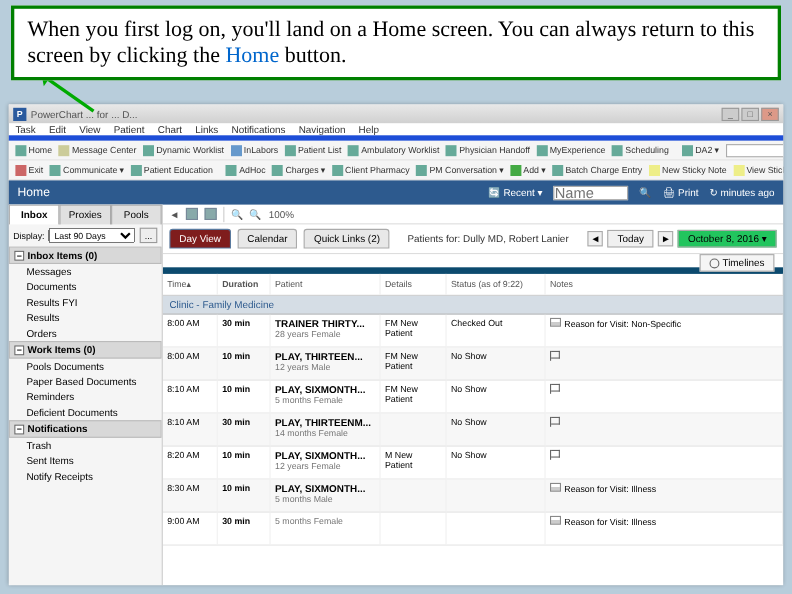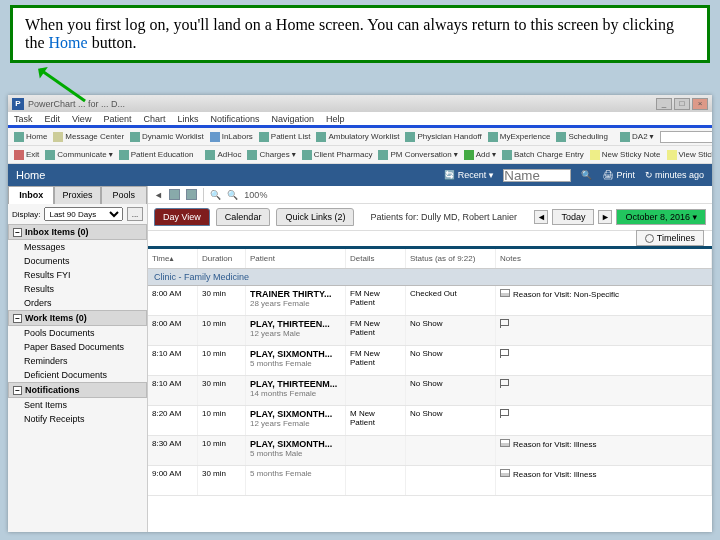--- a/index.html
+++ b/index.html
@@ -1,33 +1,33 @@
 <!DOCTYPE html>
 <html><head>
 <meta charset="utf-8">
 <style>
   * { box-sizing: border-box; margin: 0; padding: 0; }
   body { font-family: Arial, sans-serif; font-size: 9px; background: #b8cddb; width: 720px; height: 540px; overflow: hidden; position: relative; }
   
-  .callout { position: absolute; top: 5px; left: 10px; width: 700px; background: #fff; border: 3px solid #008000; padding: 8px 12px; font-size: 16px; font-family: 'Comic Sans MS', cursive; z-index: 10; }
+  .callout { position: absolute; top: 5px; left: 10px; width: 700px; background: #fff; border: 3px solid #008000; padding: 8px 12px; font-size: 20px; font-family: 'Comic Sans MS', cursive; z-index: 10; }
   .callout .link-text { color: #0066cc; }
   
   .arrow { position: absolute; top: 68px; left: 40px; z-index: 9; }
   .arrow-line { width: 55px; height: 3px; background: #00aa00; transform: rotate(35deg); transform-origin: left center; }
   .arrow-line::before { content:''; position:absolute; left:-2px; top:-5px; border: 7px solid transparent; border-right-color:#00aa00; transform: translateX(-7px); }
   
   .app { position: absolute; top: 95px; left: 8px; right: 8px; bottom: 8px; background: #fff; display: flex; flex-direction: column; box-shadow: 0 0 4px rgba(0,0,0,.3); }
   
   .titlebar { height: 17px; background: linear-gradient(#e8e8e8,#d0d0d0); display:flex; align-items:center; padding: 0 4px; font-size: 9px; color:#555; }
   .titlebar .logo { width:12px; height:12px; background:#2a5a9e; color:#fff; display:inline-flex; align-items:center; justify-content:center; font-weight:bold; margin-right:4px; font-size:8px; }
   .titlebar .winbtns { margin-left: auto; display:flex; gap:2px; }
   .titlebar .winbtn { width:16px; height:12px; background:#ccc; border:1px solid #999; font-size:8px; text-align:center; line-height:10px; }
   .titlebar .winbtn.close { background:#d98; }
   
-  .menubar { height: 16px; display:flex; gap:12px; padding: 0 6px; align-items:center; font-size:9px; color:#333; border-bottom:3px solid #1d4ed8;text-align:center; }
+  .menubar { height: 16px; display:flex; gap:12px; padding: 0 6px; align-items:center; font-size:9px; color:#333; border-bottom:5px solid #1d4ed8;text-align:center; }
   
   .toolbar1, .toolbar2 { height: 18px; display:flex; gap:6px; padding: 1px 6px; align-items:center; font-size:8px; color:#333; border-bottom:1px solid #ddd; background:#f5f5f5; white-space:nowrap; overflow:hidden; }
   .tb-item { display:inline-flex; align-items:center; gap:2px; }
   .tb-icon { width:10px; height:10px; background:#6a9; display:inline-block; }
   .tb-sep { width:1px; height:14px; background:#ccc; }
   .tb-right { margin-left:auto; display:flex; gap:6px; align-items:center; }
   .searchbox { width:80px; height:12px; border:1px solid #aaa; background:#fff; }
   
   .homebar { height: 22px; background:#2d5a8e; color:#fff; display:flex; align-items:center; padding:0 8px; font-size:11px; }
   .homebar .right { margin-left:auto; display:flex; gap:10px; align-items:center; font-size:9px; }
@@ -52,28 +52,28 @@
   
   .view-tabs-row { display:flex; align-items:center; gap:6px; padding:4px 6px; border-bottom:1px solid #ddd; }
   .view-tab { padding:3px 8px; font-size:9px; border:1px solid #aaa; background:#e8e8e8; border-radius:3px 3px 0 0; }
   .view-tab.active { background:#7f1d1d; color:#fff; border-color:#5a7a9e; }
   .patients-label { margin-left:10px; font-size:9px; color:#333; }
   .nav-date { margin-left:auto; display:flex; align-items:center; gap:4px; font-size:9px; }
   .nav-btn { width:14px; height:14px; border:1px solid #aaa; background:#f0f0f0; text-align:center; line-height:12px; }
   .today-btn { padding:2px 8px; border:1px solid #aaa; background:#f0f0f0; }
   .date-btn { padding:2px 8px; border:1px solid #aaa; background:#22c55e; }
   
-  .timeline-row { height:18px; border-bottom:3px solid #0c4a6e; display:flex; align-items:flex-end; justify-content:flex-end; padding:0 8px; }
+  .timeline-row { height:18px; border-bottom:6px solid #0c4a6e; display:flex; align-items:flex-start; justify-content:flex-end; padding:0 8px; }
   .timeline-btn { font-size:9px; padding:2px 8px; border:1px solid #aaa; background:#f5f5f5; display:flex; align-items:center; gap:3px; }
   .clock-icon { width:9px; height:9px; border:1px solid #666; border-radius:50%; position:relative; }
   
   .grid-header { display:flex; height:20px; border-bottom:1px solid #ccc; font-size:8px; color:#555; }
   .grid-header > div { padding:2px 4px; border-right:1px solid #eee; display:flex; align-items:center; }
   .col-time { width:50px; }
-  .col-dur { width:48px; }
+  .col-dur { width:48px;font-weight:bold; }
   .col-patient { width:100px; }
   .col-details { width:60px; }
   .col-status { width:90px; }
   .col-notes { flex:1; }
   
   .clinic-row { background:#d5dde5; padding:3px 6px; font-size:9px; color:#2d5a8e; border-bottom:1px solid #bbb; }
   
   .appt-row { display:flex; border-bottom:1px solid #e5e5e5; min-height:30px; font-size:8px; }
   .appt-row.alt { background:#f7f7f7; }
   .appt-row > div { padding:3px 4px; border-right:1px solid #f0f0f0; }
@@ -239,20 +239,21 @@
             <span>Work Items (0)</span>
           </div>
           <div class="tree-item">Pools Documents</div>
           <div class="tree-item">Paper Based Documents</div>
           <div class="tree-item">Reminders</div>
           <div class="tree-item">Deficient Documents</div>
           <div class="tree-header">
             <span class="toggle">−</span>
             <span>Notifications</span>
           </div>
+          <div class="tree-item">Trash</div>
           <div class="tree-item">Sent Items</div>
           <div class="tree-item">Notify Receipts</div>
         </div>
     </div>
 
     <div class="main">
       <div class="icon-toolbar">
         <span>◄</span>
         <span class="mini-icon"></span>
         <span class="mini-icon"></span>

